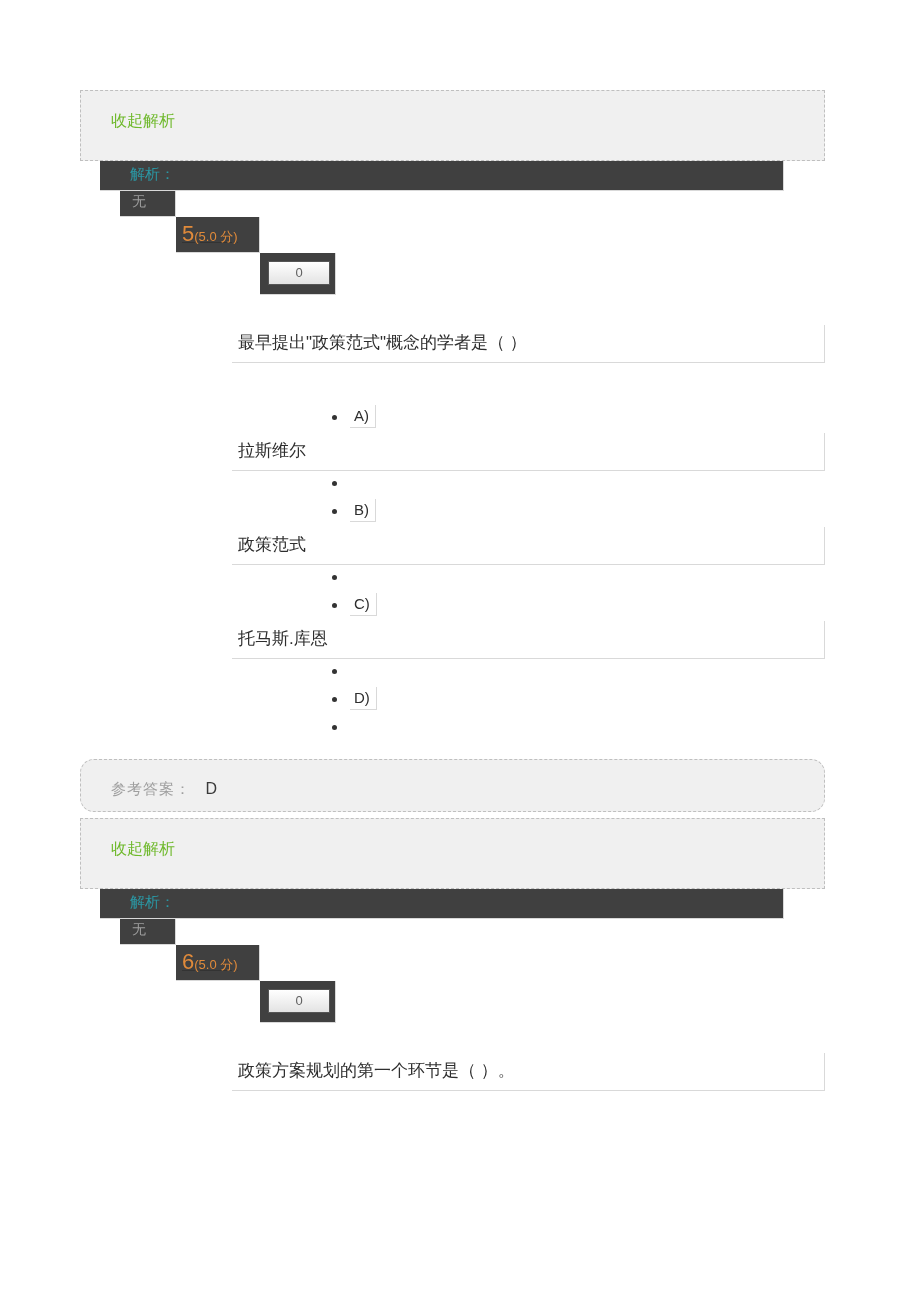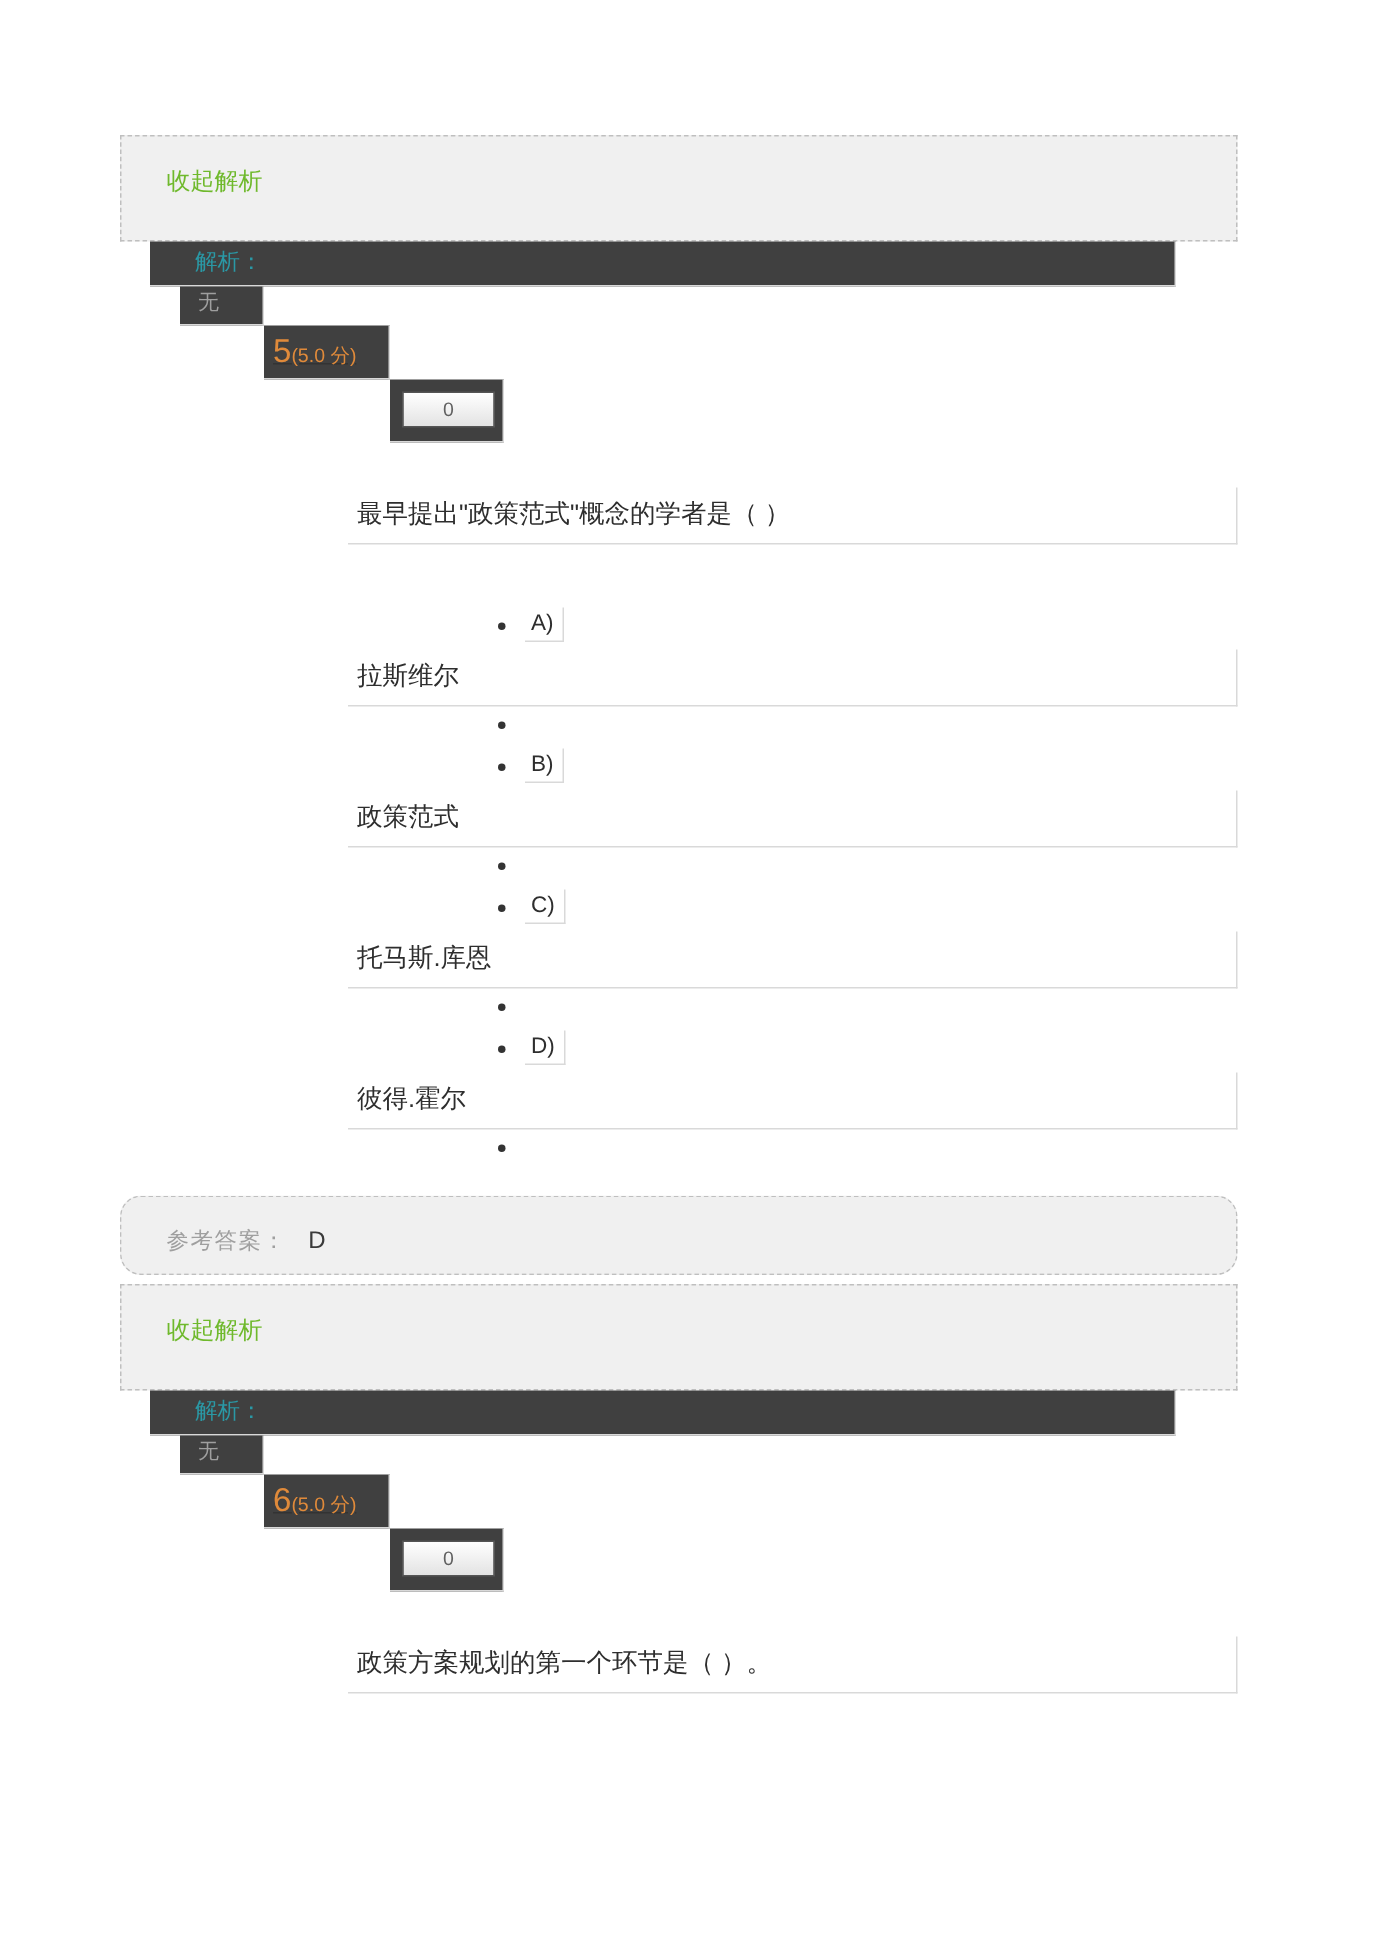--- a/index.html
+++ b/index.html
@@ -212,21 +212,20 @@
     </div>
     <div class="opt-text">托马斯.库恩</div>
     <div class="opt-trail">
         <span class="dot"></span>
       </div>
 
     <div class="opt-letter-wrap">
       <span class="dot"></span>
       <span class="opt-letter">D)</span>
     </div>
-    <div class="opt-text">彼得.霍尔</div>
     <div class="opt-trail">
         <span class="dot"></span>
       </div>
   </div>
 
   <div class="spacer-md"></div>
 
   <div class="gray-panel answer-panel">
     <span class="answer-label">参考答案：</span>
     <span class="answer-value">D</span>

